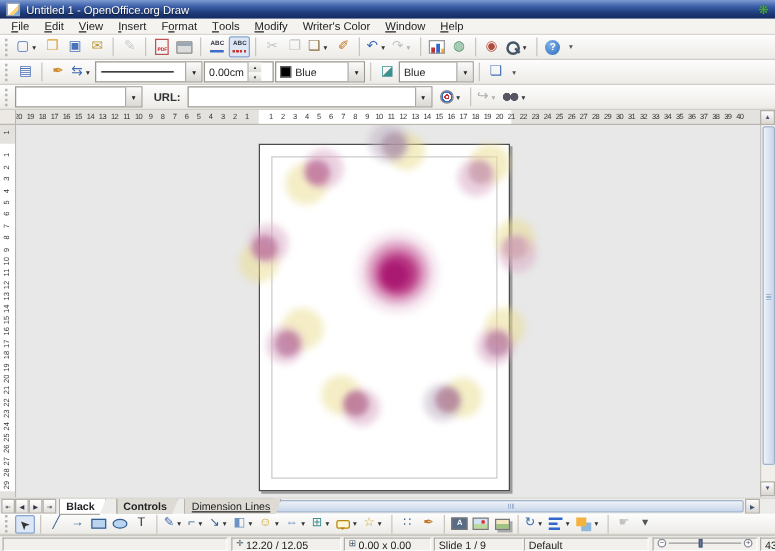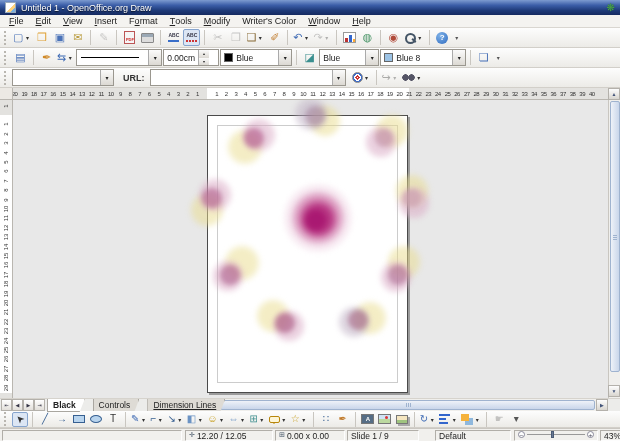--- a/index.html
+++ b/index.html
@@ -233,25 +233,20 @@
     <span class="swatch" id="lc-swatch" style="background: rgb(0, 0, 0);"></span>
     <span>Blue</span>
     <span class="cbtn">▾</span>
   </div>
   <span class="sep"></span>
   <span class="icn">
       <span class="g" style="color:#3a8f8f">◪</span>
     </span>
   <div class="combo" style="width:60px">
     <span style="margin-left:3px">Blue</span>
-    <span class="cbtn">▾</span>
-  </div>
-  <div class="combo" style="width:86px">
-    <span class="swatch" id="fc-swatch" style="background: rgb(156, 195, 229);"></span>
-    <span>Blue 8</span>
     <span class="cbtn">▾</span>
   </div>
   <span class="sep"></span>
   <span class="icn">
       <span class="g" style="color:#4a72b8">❏</span>
     </span>
   <span class="icn ovf">▾</span>
 </div>
 
 <div id="tb-hl" class="tbar">
@@ -426,21 +421,21 @@
   <span class="tnav" style="left:12px">◀</span>
   <span class="tnav" style="left:23px">▶</span>
   <span class="tnav" style="left:34px">⇥</span>
   <span id="tabsplit"></span>
   <div id="hsb">
     <span class="sbtn" style="left:0;top:0;width:12px;height:12px">◀</span>
     <div id="hthumb"></div>
     <span class="sbtn" style="right:0;top:0;width:12px;height:12px">▶</span>
   </div>
 <div class="tab active" style="left: 47px;">Black</div>
-    <div class="tab" style="left: 92.6px;">Controls</div>
+    <div class="tab" style="left: 92.6px; font-weight: bold;">Controls</div>
     <div class="tab" style="left: 147.4px; text-decoration: underline;">Dimension Lines</div>
   </div>
 
 <div id="tb-draw" class="tbar">
     <span class="grip"></span>
     <span class="icn pr">
       <span class="g" style="color: rgb(51, 51, 51); transform: rotate(-135deg);">➤</span>
     </span>
     <span class="sep"></span>
     <span class="icn">
@@ -540,21 +535,21 @@
     <span class="sic">✛</span>
     <span>12.20 / 12.05</span>
   </span>
   <span class="sfield" style="width:70px;margin-left:2px">
     <span class="sic">⊞</span>
     <span>0.00 x 0.00</span>
   </span>
   <span class="sfield" style="width:72px;margin-left:2px">
     <span>Slide 1 / 9</span>
   </span>
-  <span class="sfield" style="width:76px;margin-left:16px">
+  <span class="sfield" style="width:100px;margin-left:0">
     <span>Default</span>
   </span>
   <span class="sfield" style="width:84px;margin-left:3px">
     <span id="zoomslider">
       <span class="zbtn">−</span>
       <span id="ztrack">
           <span id="zthumb"></span>
         </span>
       <span class="zbtn">+</span>
     </span>

